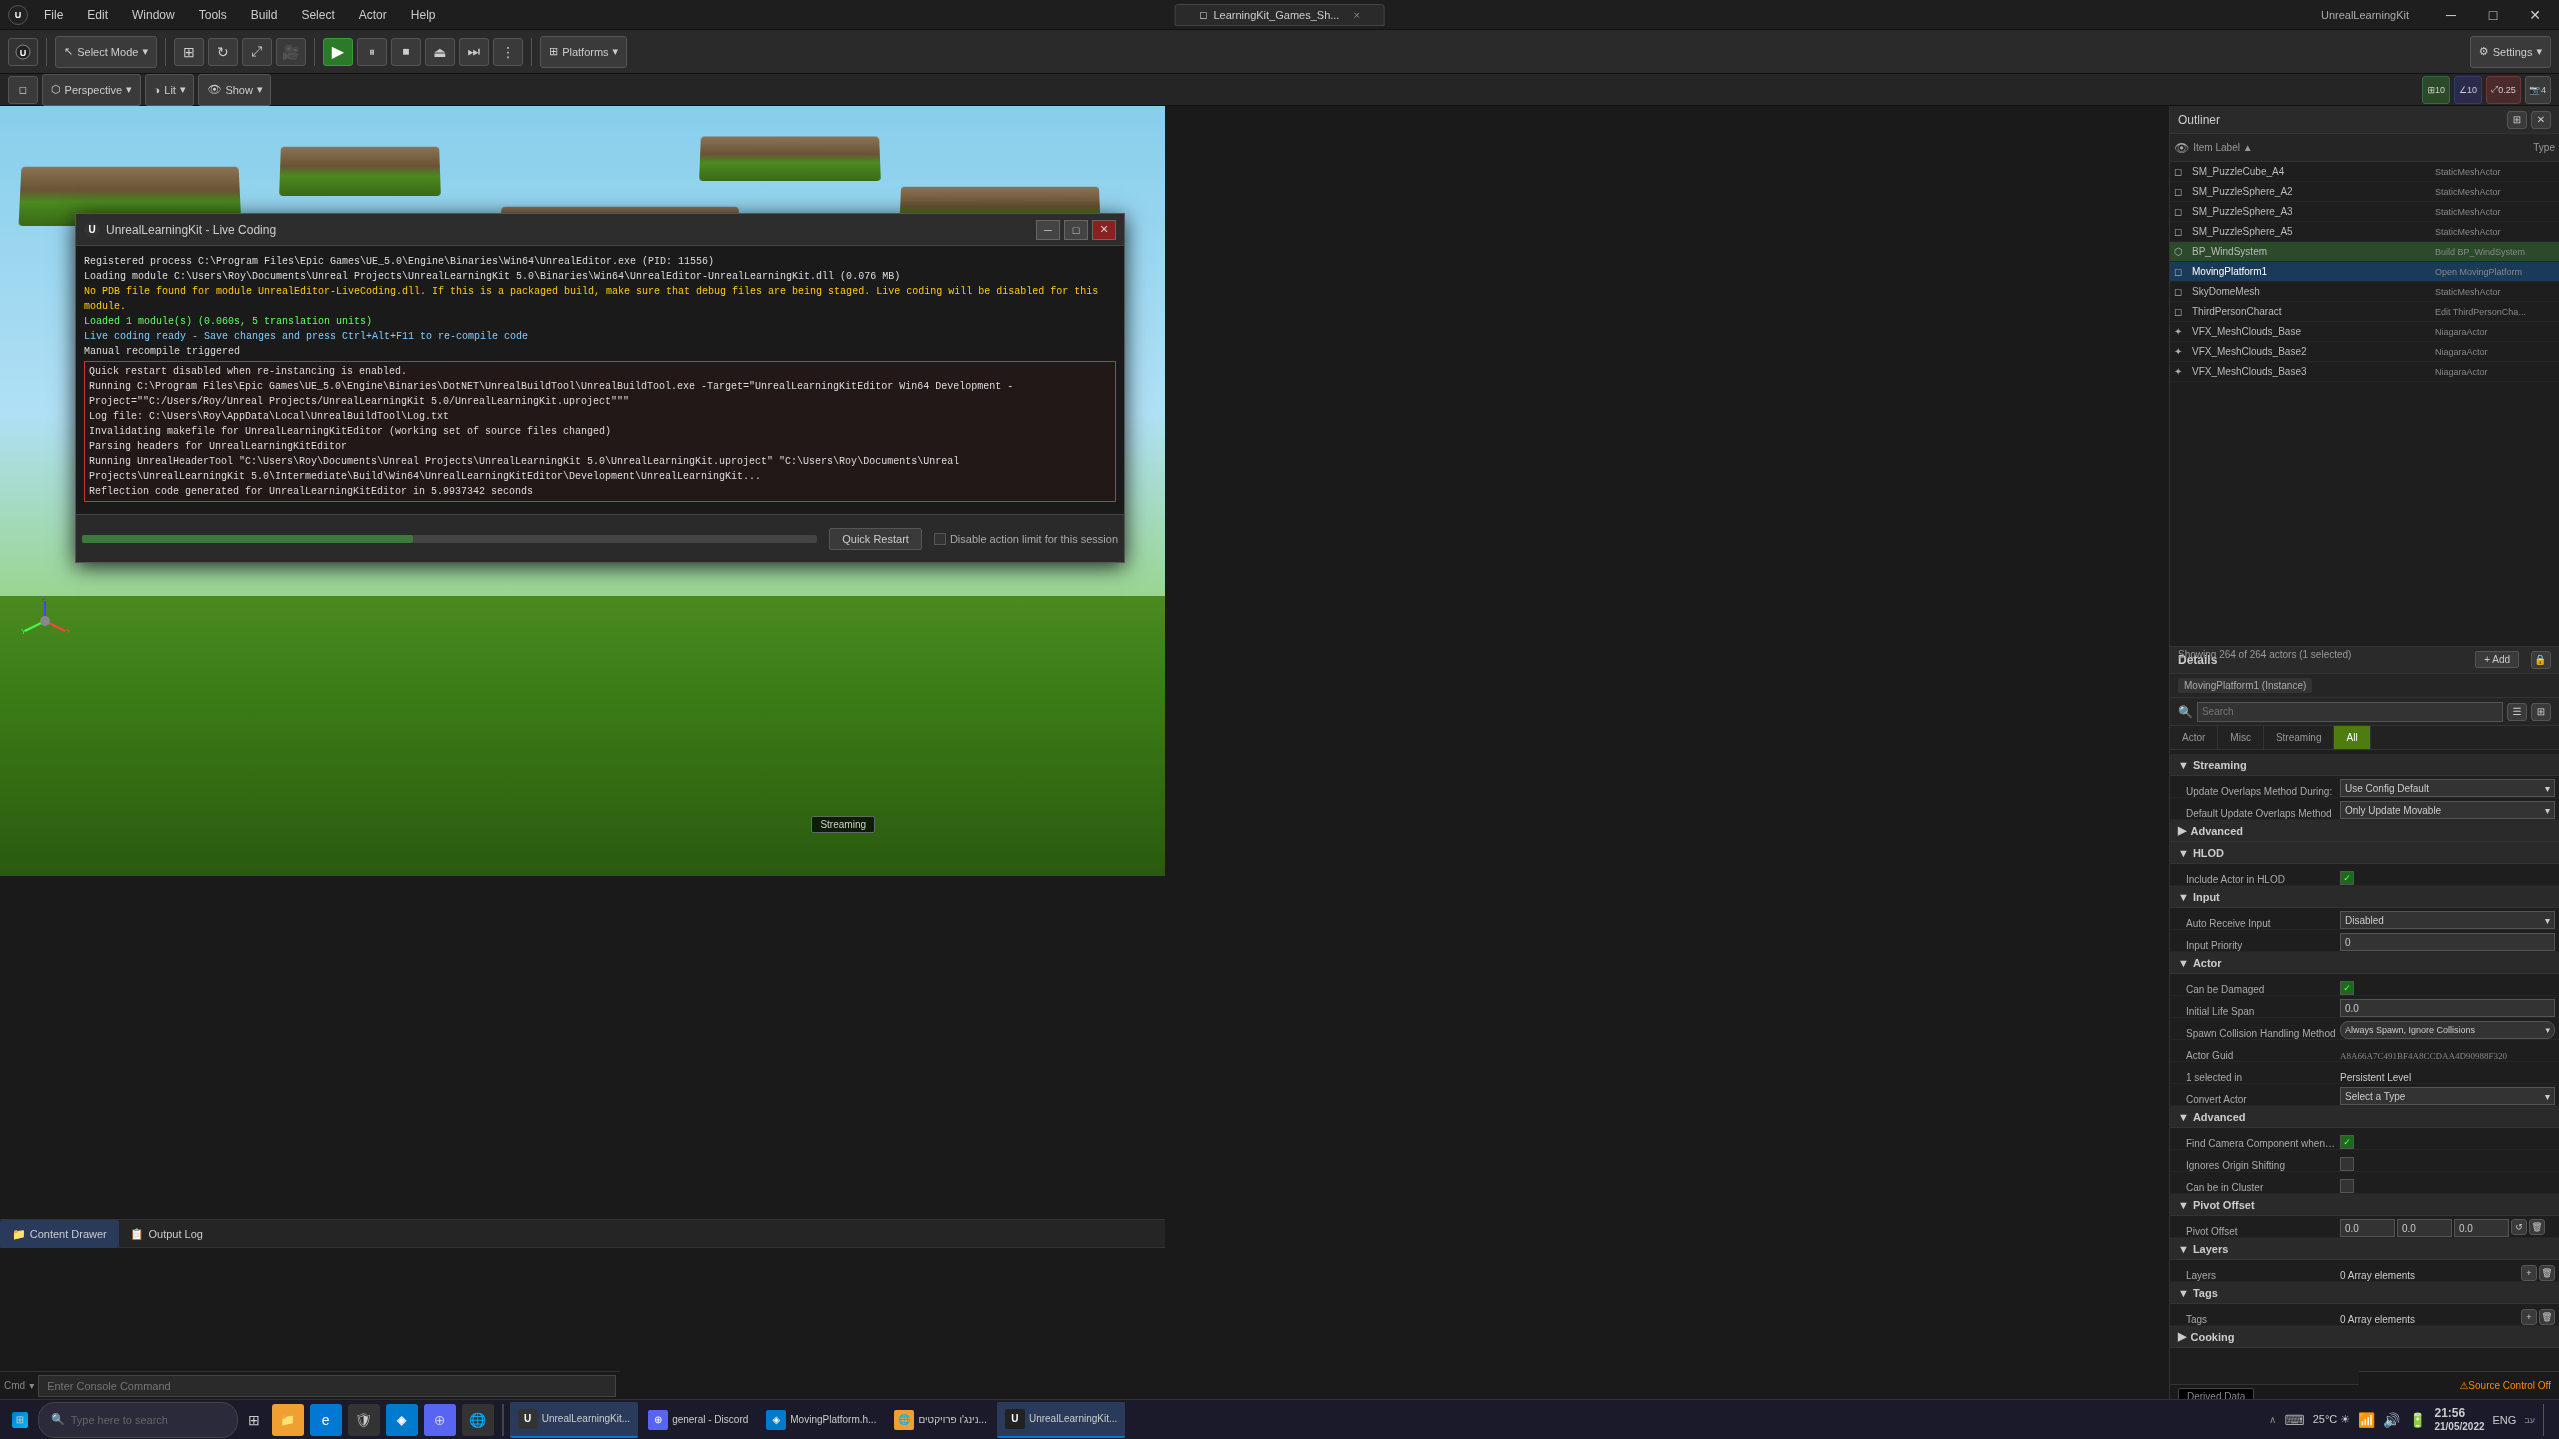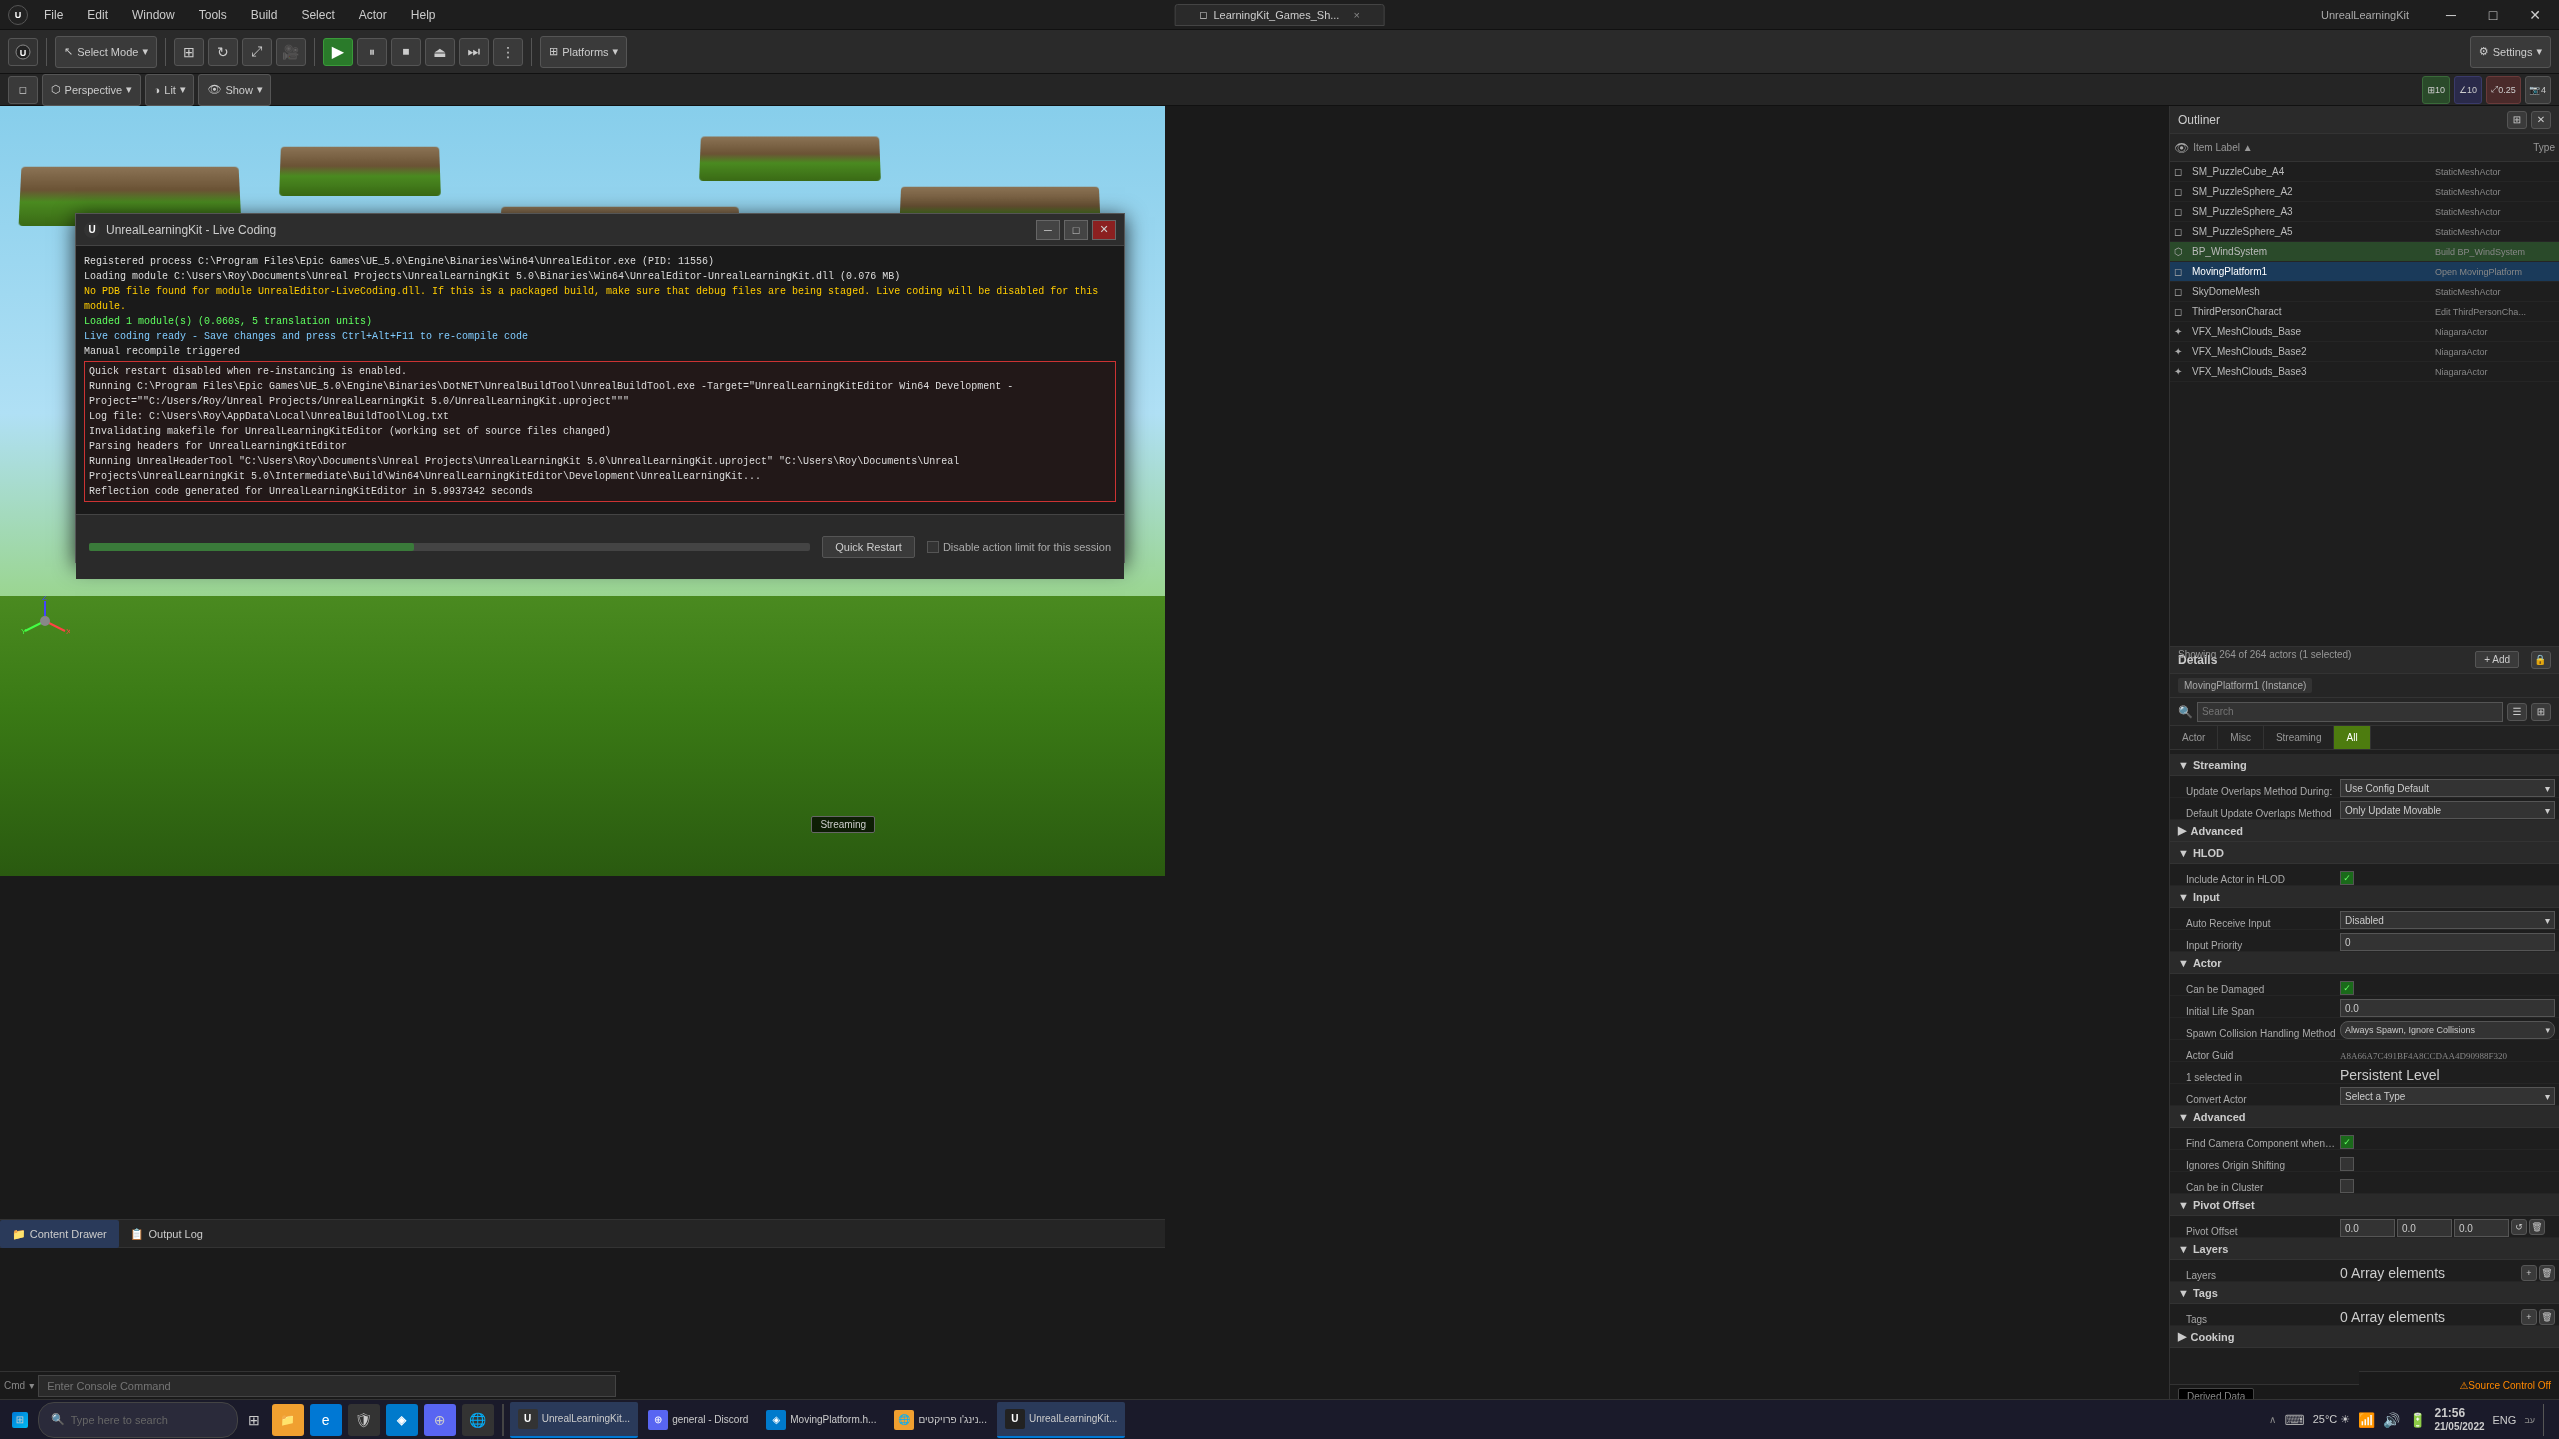--- a/index.html
+++ b/index.html
@@ -215,28 +215,28 @@
     .log-warning { color: #ffcc00; }
     .log-success { color: #60ff60; }
     .log-info { color: #80ccff; }
     .log-red-section {
       border: 1px solid #cc3333;
       background: rgba(200,0,0,0.05);
       padding: 2px 4px;
       margin: 2px 0;
     }
     #dialog-footer {
-      height: 65px;
+      height: 48px;
       background: #2a2a2a;
       border-top: 1px solid #444;
       display: flex;
       align-items: center;
       justify-content: center;
       gap: 12px;
-      padding: 4px 13px;
+      padding: 4px 6px;
     }
     #progress-bar-track {
       flex: 1;
       height: 8px;
       background: #444;
       border-radius: 2px;
     }
     #progress-bar-fill {
       width: 45%;
       height: 100%;
@@ -428,21 +428,21 @@
       width: 150px;
       font-size: 10px;
       color: #aaa;
       overflow: hidden;
       text-overflow: ellipsis;
       white-space: nowrap;
       flex-shrink: 0;
     }
     .prop-value {
       flex: 1;
-      font-size: 14px;
+      font-size: 10px;
       color: #ccc;
     }
     .prop-input {
       flex: 1;
       height: 18px;
       background: #333;
       border: 1px solid #555;
       color: #ccc;
       padding: 0 4px;
       font-size: 10px;

